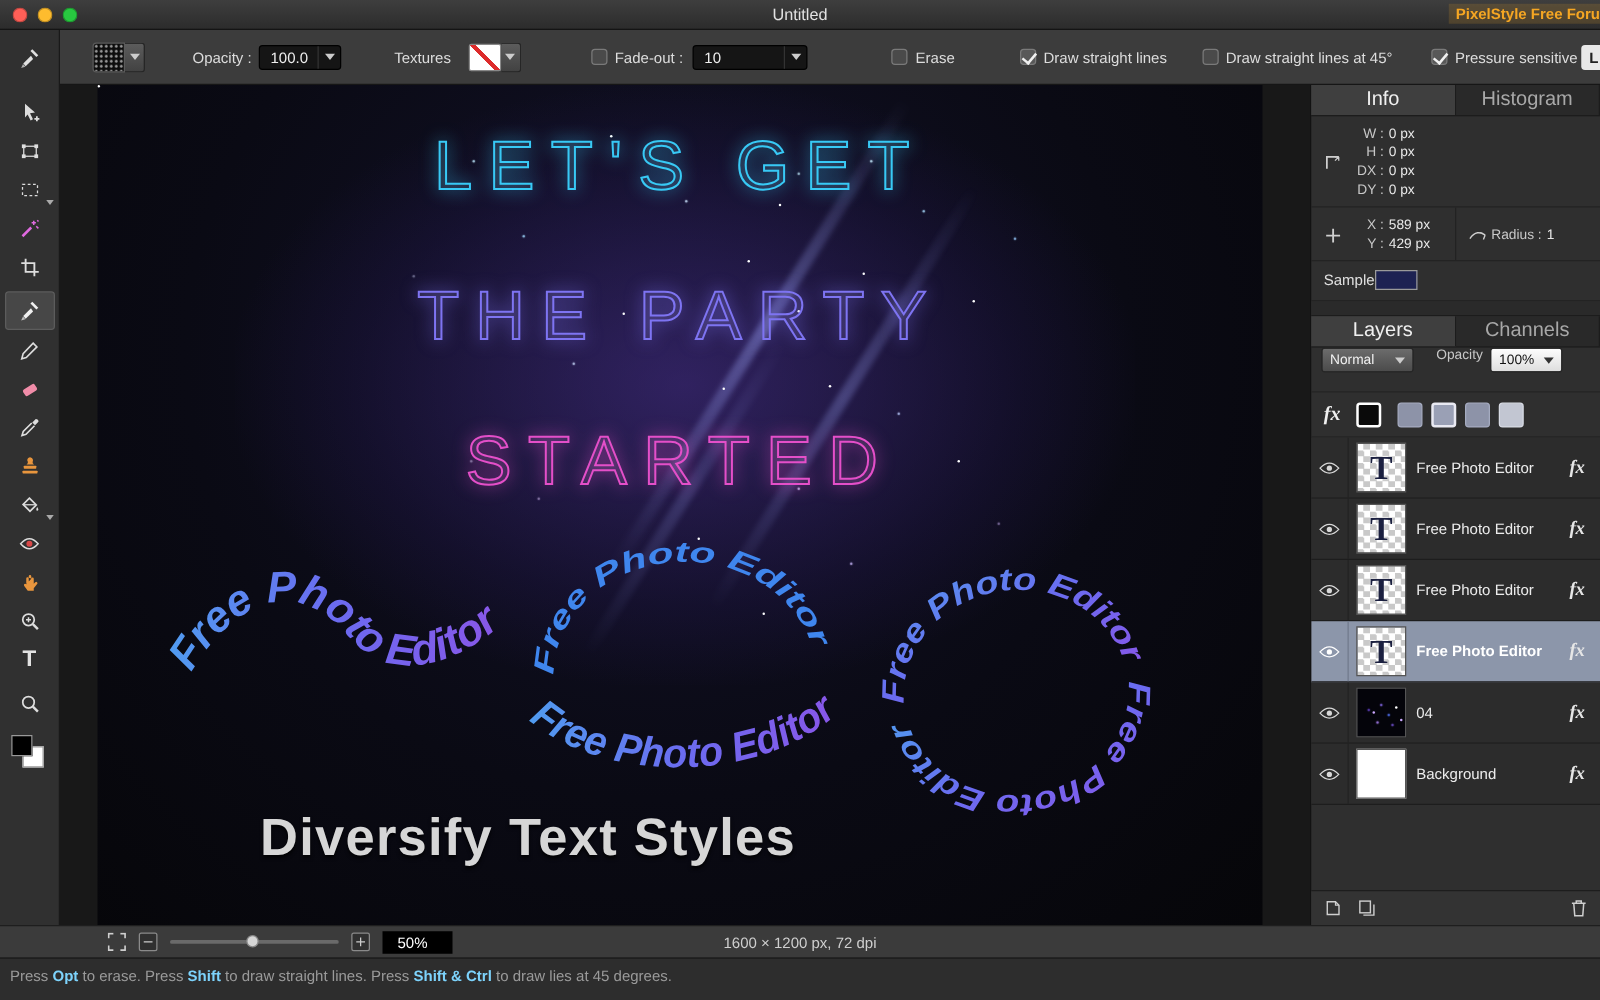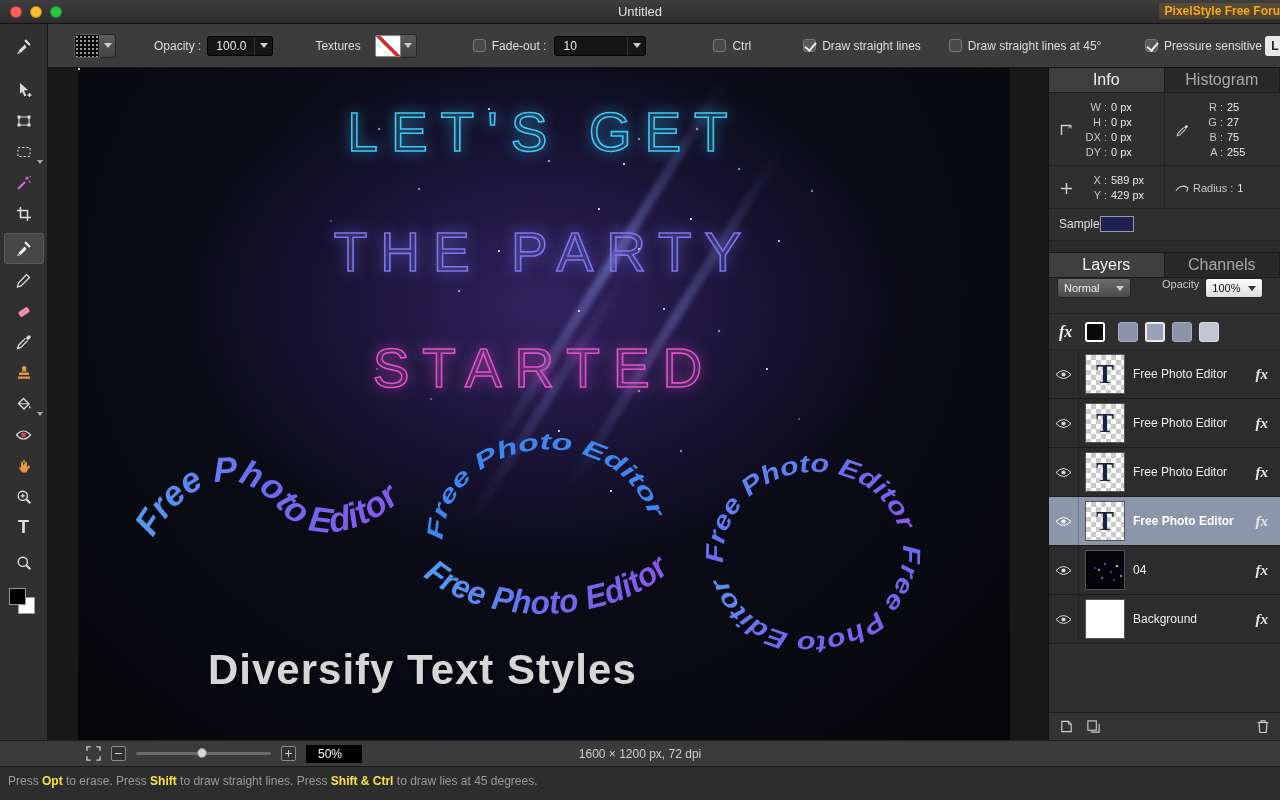--- a/index.html
+++ b/index.html
@@ -84,21 +84,21 @@
   .ilabel{display:inline-block;width:30px;text-align:right;color:#c8c8c8;margin-right:4px}
   .ival{color:#e8e8e8}
   .sample-row{display:flex;align-items:center;padding:7px 10px 8px;border-bottom:1px solid #232323}
   .sample-label{font-size:12px;color:#e0e0e0}
   .swatch{width:34px;height:16px;background:#1d2252;border:1px solid #9a9a9a}
   .panel-split{height:12px;background:#2a2a2a;border-bottom:1px solid #1c1c1c;flex-shrink:0}
   .blend-row{height:36px;display:flex;align-items:flex-start;padding:0 8px;gap:6px;border-bottom:1px solid #242424;flex-shrink:0}
   .dropdown{height:20px;background:linear-gradient(#6c6c6c,#4b4b4b);border:1px solid #262626;border-radius:3px;color:#f0f0f0;font-size:11px;display:flex;align-items:center;padding:0 6px;gap:8px}
   .dropdown.light{background:linear-gradient(#fdfdfd,#dedede);color:#111}
   .dropdown.light .caret{border-top-color:#333}
-  .op-label{color:#c8c8c8;margin-left:25px}
+  .op-label{color:#c8c8c8;margin-left:12px}
   .fx-row{height:36px;display:flex;align-items:center;padding:0 10px;gap:7px;border-bottom:1px solid #242424;flex-shrink:0}
   .fx-big{font-style:italic;font-weight:bold;color:#f0f0f0;font-size:16px;font-family:"Liberation Serif",serif}
   .style-sq{width:20px;height:20px;border-radius:3px;flex-shrink:0}
   .sq0{background:#0a0a0a;border:2px solid #fff;margin-left:6px}
   .sq1{background:#8d93a8;border:1px solid #a5abc0;margin-left:6px}
   .sq2{background:#9aa0b5;border:2px solid #e9e9f2}
   .sq3{background:#8d93a8;border:1px solid #a5abc0}
   .sq4{background:#c2c6d2;border:1px solid #d8dbe4}
   .layer-list{flex:1;overflow:hidden}
   .lrow{height:49px;display:flex;align-items:center;background:#2c2c2c;border-bottom:1px solid #1d1d1d}
@@ -122,21 +122,21 @@
   
   .zoombar{position:absolute;left:0;right:0;bottom:34px;height:26px;background:#3b3b3b;border-top:1px solid #1e1e1e;display:flex;align-items:center;padding-left:86px;gap:10px;z-index:15}
   .zbtn{width:15px;height:15px;border:1px solid #8a8a8a;border-radius:2px;background:#303030;display:flex;align-items:center;justify-content:center;position:relative}
   .zbtn .hbar{width:7px;height:1.6px;background:#ccc}
   .zbtn .vbar{position:absolute;width:1.6px;height:7px;background:#ccc}
   .slider{width:135px;height:3px;background:#6a6a6a;border-radius:2px;position:relative}
   .knob{position:absolute;left:45%;top:-4px;width:10px;height:10px;border-radius:50%;background:#d6d6d6;border:1px solid #888}
   .zoomval{background:#000;color:#fff;font-size:12px;padding:2px 12px;min-width:56px}
   .dims{position:absolute;left:50%;transform:translateX(-50%);font-size:12px;color:#cfcfcf}
   .statusbar{position:absolute;left:0;right:0;bottom:0;height:34px;background:#2d2d2d;border-top:1px solid #1a1a1a;font-size:12px;color:#9a9a9a;padding:7px 8px;z-index:15}
-  .statusbar b{color:#fde047}
+  .statusbar b{color:#7dd3fc}
 
   svg{display:block}
 </style>
 </head>
 <body>
 
 <div class="titlebar">
   <div class="traffic">
     <div class="light l-red"></div>
     <div class="light l-yellow"></div>
@@ -172,21 +172,21 @@
     <span class="tb-label" style="margin-right:8px">Fade-out :</span>
     <div class="valbox" style="width:92px;justify-content:space-between">
       <span class="vtxt">10</span>
       <div class="vdd">
           <div class="caret"></div>
         </div>
     </div>
   </div>
   <div class="tbgroup" style="margin-right:52px">
     <div class="cb"></div>
-    <span class="tb-label">Ctrl</span>
+    <span class="tb-label">Erase</span>
   </div>
   <div class="tbgroup" style="margin-right:28px">
     <div class="cb checked"></div>
     <span class="tb-label">Draw straight lines</span>
   </div>
   <div class="tbgroup">
     <div class="cb"></div>
     <span class="tb-label">Draw straight lines at 45°</span>
   </div>
   <div class="tbgroup ml-auto" style="margin-right:18px">
@@ -381,34 +381,20 @@
             <path d="M9 5.5l3-3m0 0h-3m3 0v3" fill="none" stroke="#cfcfcf"></path>
           </svg>
       </div>
       <div class="irows">
         <div class="irow"><span class="ilabel">W :</span><span class="ival">0 px</span></div>
         <div class="irow"><span class="ilabel">H :</span><span class="ival">0 px</span></div>
         <div class="irow"><span class="ilabel">DX :</span><span class="ival">0 px</span></div>
         <div class="irow"><span class="ilabel">DY :</span><span class="ival">0 px</span></div>
       </div>
     </div>
-    <div class="info-col">
-      <div class="iicon">
-        <svg width="13" height="13" viewBox="0 0 16 16">
-            <path d="M12.6 1.2a2.2 2.2 0 0 1 2.2 2.2L12 6.2 9.8 4z" fill="#cfcfcf"></path>
-            <path d="M9.4 4.4L2.6 11.2l-1 3.2 3.2-1 6.8-6.8" fill="none" stroke="#cfcfcf" stroke-width="1.3"></path>
-          </svg>
-      </div>
-      <div class="irows">
-        <div class="irow"><span class="ilabel">R :</span><span class="ival">25</span></div>
-        <div class="irow"><span class="ilabel">G :</span><span class="ival">27</span></div>
-        <div class="irow"><span class="ilabel">B :</span><span class="ival">75</span></div>
-        <div class="irow"><span class="ilabel">A :</span><span class="ival">255</span></div>
-      </div>
-    </div>
   </div>
 
   <div class="info-grid">
     <div class="info-col">
       <div class="iicon">
         <svg width="13" height="13" viewBox="0 0 14 14">
             <path d="M7 1v12M1 7h12" stroke="#cfcfcf" stroke-width="1.6"></path>
           </svg>
       </div>
       <div class="irows">

